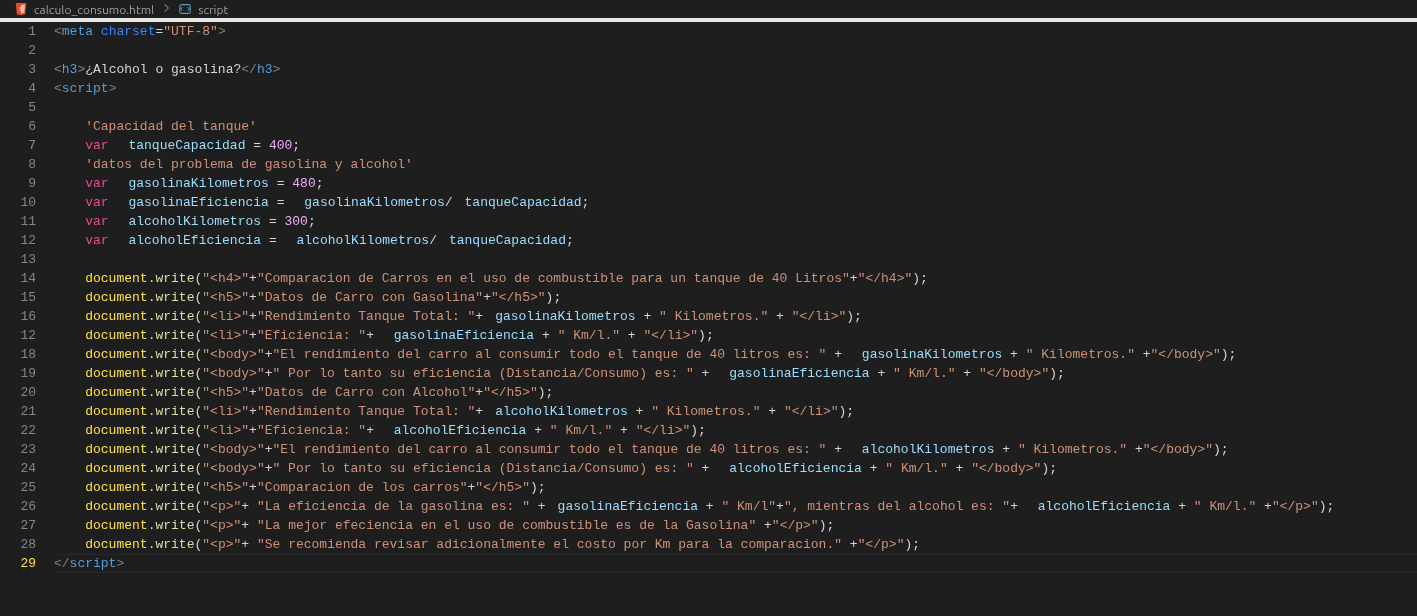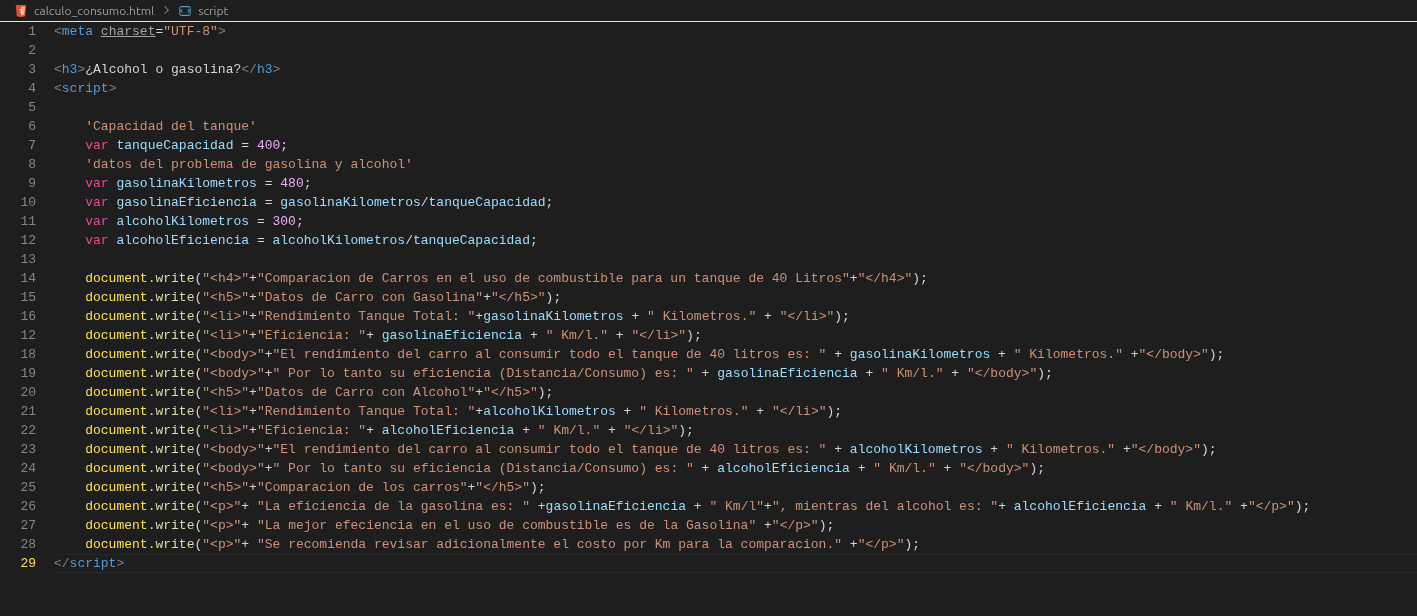--- a/index.html
+++ b/index.html
@@ -14,21 +14,21 @@
   }
   .breadcrumb {
     height: 22px;
     display: flex;
     align-items: center;
     padding-left: 14px;
     gap: 6px;
     color: #a0a0a0;
     font-size: 12px;
     font-family: -apple-system, 'Segoe UI', Ubuntu, sans-serif;
-    border-bottom: 1px solid #e5e5e5;
+    border-bottom: 4px solid #e5e5e5;
   }
   .breadcrumb .file-icon {
     display: inline-flex;
     align-items: center;
   }
   .breadcrumb .sep {
     color: #6e6e6e;
   }
   .breadcrumb .script-icon {
     display: inline-flex;
@@ -49,24 +49,24 @@
   }
   .gutter .active { color: #fde047; }
   .code {
     flex: 1;
     white-space: pre;
     position: relative;
   }
   .code-line { display: block; height: 19px; }
   .tk-punc   { color: #808080; }
   .tk-tag    { color: #569cd6; }
-  .tk-attr   { color: #a3a3a3; text-decoration: underline; }
+  .tk-attr   { color: #3b82f6; }
   .tk-str    { color: #ce9178; }
   .tk-kw     { color: #ec4899; }
-  .tk-var    { color: #9cdcfe; }
+  .tk-var    { color: #9cdcfe; margin-left: 12px; }
   .tk-num    { color: #f0abfc; }
   .tk-op     { color: #d4d4d4; }
   .tk-obj    { color: #fde047; }
   .tk-fn     { color: #dcdcaa; }
   .tk-text   { color: #d4d4d4; }
   .active-line-bg {
     position: absolute;
     left: 0; right: 0;
     height: 19px;
     border-top: 1px solid #282828;

